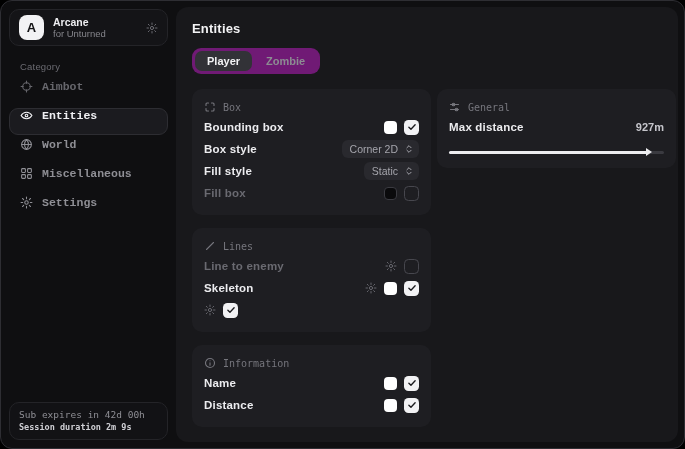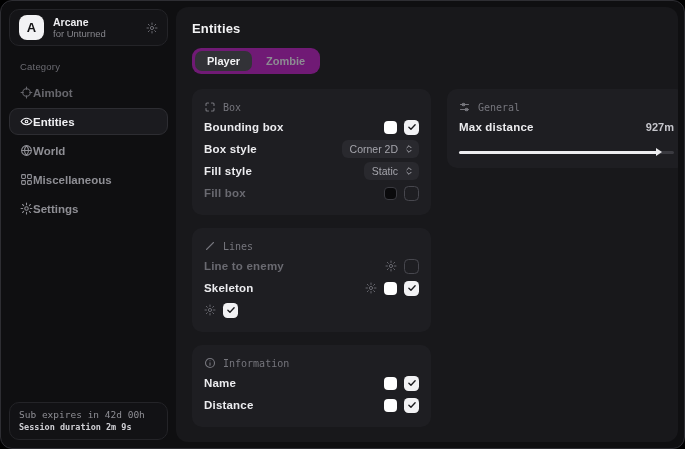--- a/index.html
+++ b/index.html
@@ -25,23 +25,23 @@
   }
   .app-meta { flex:1; line-height:1.2; }
   .app-name { font-size:10.5px; font-weight:700; color:#ededf0; }
   .app-sub  { font-size:9.5px; color:#85858b; }
   .icon-btn { display:flex; color:#6b6b72; cursor:pointer; }
 
   .category { margin:15px 0 7px 11px; font-size:9.5px; color:#6b6b72; letter-spacing:.2px; }
 
   .nav { display:flex; flex-direction:column; gap:2px; }
   .nav-item {
-    height:27px; display:flex; align-items:center; padding:0 10px;
+    height:27px; display:flex; align-items:flex-start; gap:9px; padding:0 10px;
     border:1px solid transparent; border-radius:9px;
-    color:#8f8f95; font-size:11.5px; font-weight:600; cursor:pointer;
+    color:#8f8f95; font-size:11.5px; font-weight:600; cursor:pointer;font-family:Liberation Mono, monospace;
   }
   .nav-item.selected { background:#1b1b1f; border-color:#2d2d32; color:#f1f1f4; }
   .nav-item.dimmed { color:#67676d; }
   .nav-item svg { flex:none; }
 
   .side-spacer { flex:1; }
   .status-card {
     flex:none; background:#121215; border:1px solid #242428; border-radius:10px;
     padding:6px 9px 7px; font-family:"DejaVu Sans Mono", monospace;
   }
@@ -57,21 +57,21 @@
   .tabs {
     margin-top:12px; align-self:flex-start; display:inline-flex; gap:2px;
     background:#701a75; border-radius:9px; padding:3px;
   }
   .tab {
     padding:4px 12px; border-radius:7px; font-size:11px; font-weight:600;
     color:#8c8c92; cursor:pointer;
   }
   .tab.active { background:#323237; color:#f2f2f4; }
 
-  .columns { margin-top:15px; display:flex; gap:16px; align-items:flex-start; }
+  .columns { margin-top:15px; display:flex; gap:6px; align-items:flex-start; }
   .col { width:239px; flex:none; display:flex; flex-direction:column; gap:13px; }
 
   .card { background:#1e1e22; border-radius:10px; padding:9px 12px 11px; }
   .card-header {
     display:flex; align-items:center; gap:7px; height:18px;
     color:#76767d; font-family:"DejaVu Sans Mono", monospace; font-size:10px;
   }
   .row { height:22px; display:flex; align-items:center; }
   .row-label { flex:1; font-size:11.5px; font-weight:700; color:#ececef; letter-spacing:.2px; }
   .row.dimmed .row-label { color:#6a6a71; }

